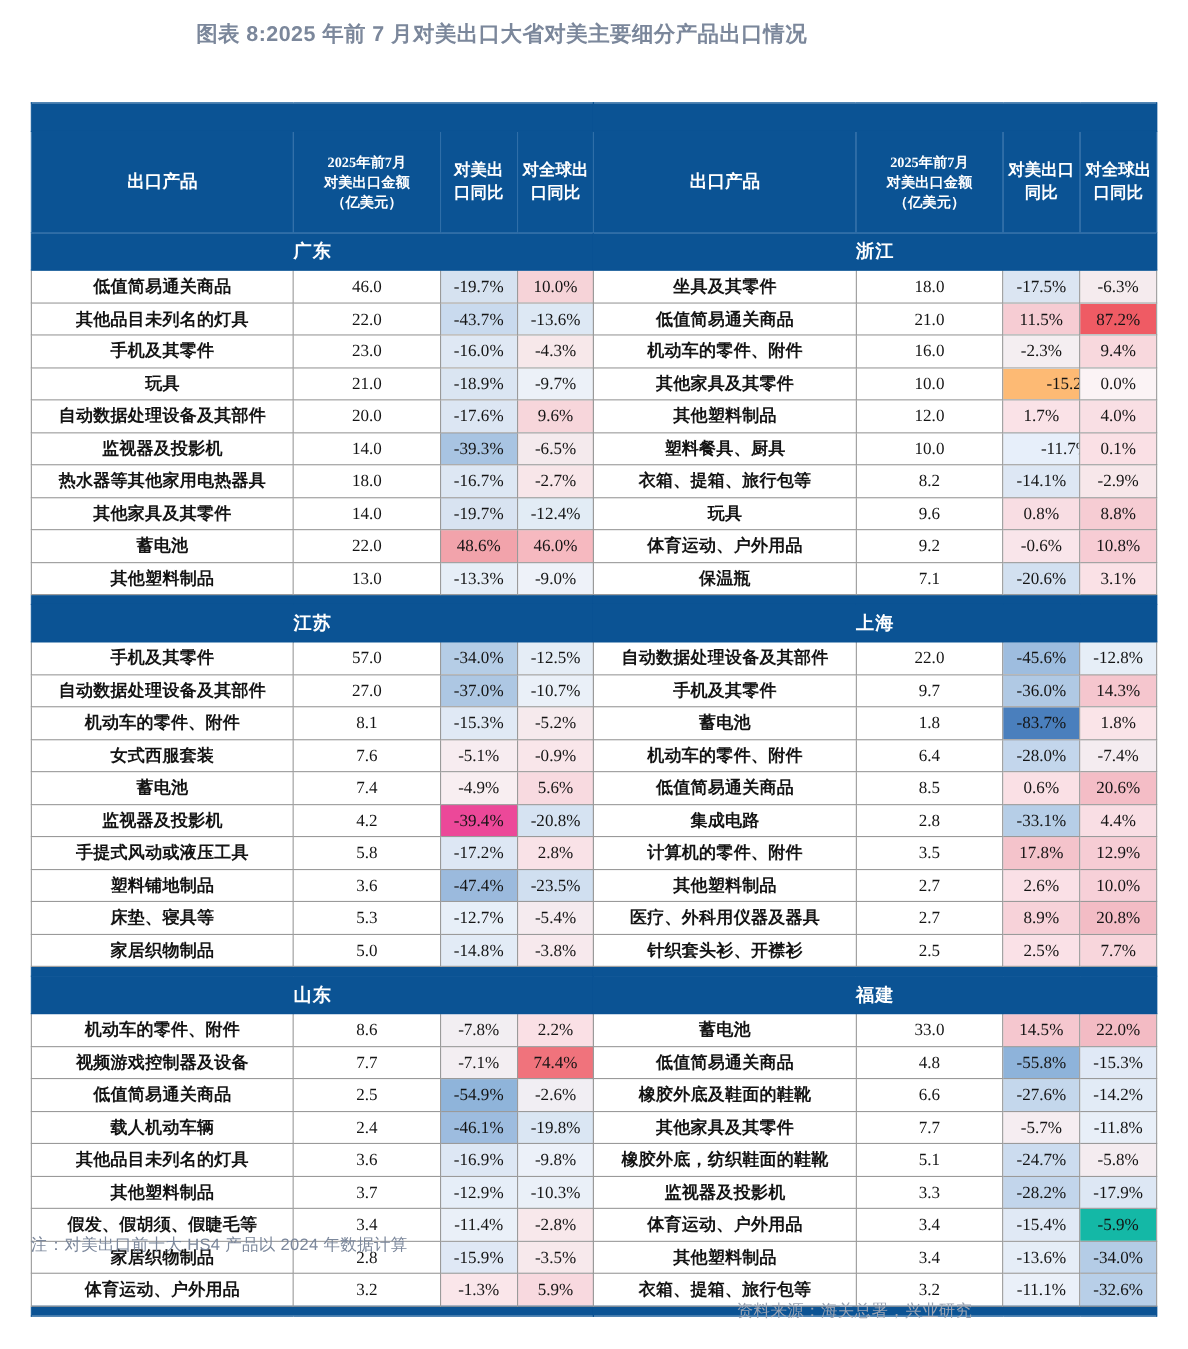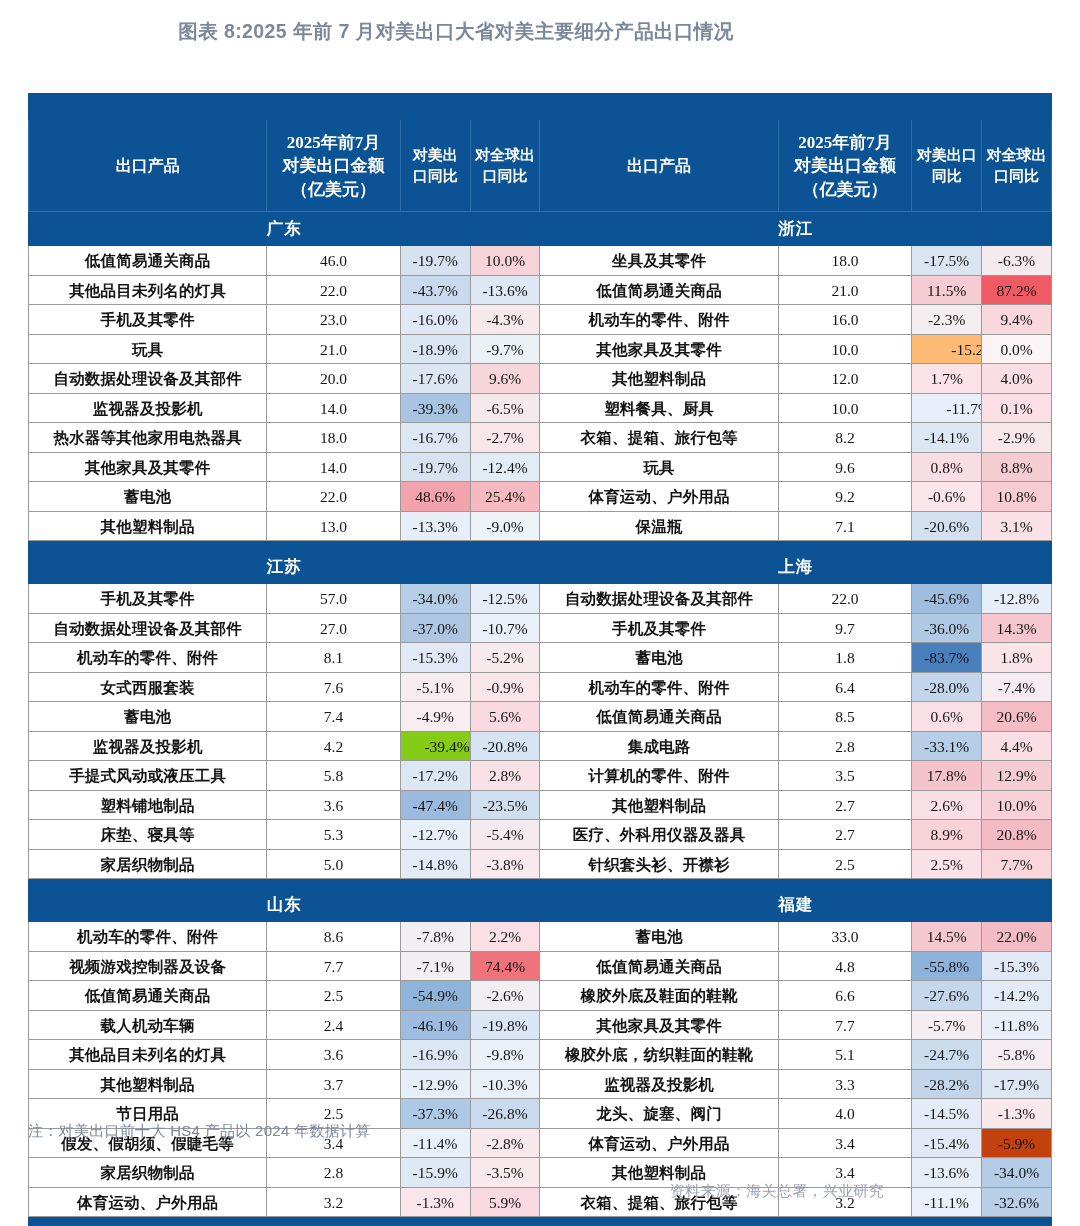--- a/index.html
+++ b/index.html
@@ -73,21 +73,21 @@
     border-color: #ffffff;
   }
 
   
   tr.hdr td {
     background: #0b5394;
     color: #ffffff;
     font-weight: bold;
     text-align: center;
     vertical-align: middle;
-    font-size: 17px;
+    font-size: 13px;
     line-height: 1.38;
     height: 92px;
     padding: 2px 1px;
     border-color: #2f6ea8;
   }
   tr.hdr td.prod { font-size: 16px; }
   tr.hdr td.narrow { font-size: 15px; }
 
   
   tr.prov td {
@@ -310,21 +310,21 @@
             <td class="gapcell"></td>
             <td class="prod">玩具</td>
             <td class="amt">9.6</td>
             <td class="pct" style="background: rgb(248, 221, 227);">0.8%</td>
             <td class="pct" style="background: rgb(246, 204, 211);">8.8%</td>
           </tr>
           <tr class="data">
             <td class="prod">蓄电池</td>
             <td class="amt">22.0</td>
             <td class="pct" style="background: rgb(242, 163, 171);">48.6%</td>
-            <td class="pct" style="background: rgb(246, 185, 192);">25.4%</td>
+            <td class="pct" style="background: rgb(246, 185, 192);">46.0%</td>
             <td class="gapcell"></td>
             <td class="prod">体育运动、户外用品</td>
             <td class="amt">9.2</td>
             <td class="pct" style="background: rgb(249, 229, 234);">-0.6%</td>
             <td class="pct" style="background: rgb(247, 204, 212);">10.8%</td>
           </tr>
           <tr class="data">
             <td class="prod">其他塑料制品</td>
             <td class="amt">13.0</td>
             <td class="pct" style="background: rgb(230, 238, 247);">-13.3%</td>
@@ -396,21 +396,21 @@
             <td class="pct" style="background: rgb(248, 218, 224);">5.6%</td>
             <td class="gapcell"></td>
             <td class="prod">低值简易通关商品</td>
             <td class="amt">8.5</td>
             <td class="pct" style="background: rgb(250, 224, 229);">0.6%</td>
             <td class="pct" style="background: rgb(244, 189, 198);">20.6%</td>
           </tr>
           <tr class="data">
             <td class="prod">监视器及投影机</td>
             <td class="amt">4.2</td>
-            <td class="pct" style="background: #84cc16; text-align: right;">-39.4%</td>
+            <td class="pct" style="background: #ec4899;">-39.4%</td>
             <td class="pct" style="background: rgb(214, 227, 242);">-20.8%</td>
             <td class="gapcell"></td>
             <td class="prod">集成电路</td>
             <td class="amt">2.8</td>
             <td class="pct" style="background: rgb(182, 206, 231);">-33.1%</td>
             <td class="pct" style="background: rgb(249, 222, 228);">4.4%</td>
           </tr>
           <tr class="data">
             <td class="prod">手提式风动或液压工具</td>
             <td class="amt">5.8</td>
@@ -525,40 +525,29 @@
             <td class="amt">3.7</td>
             <td class="pct" style="background: rgb(230, 238, 248);">-12.9%</td>
             <td class="pct" style="background: rgb(234, 240, 248);">-10.3%</td>
             <td class="gapcell"></td>
             <td class="prod">监视器及投影机</td>
             <td class="amt">3.3</td>
             <td class="pct" style="background: rgb(194, 213, 235);">-28.2%</td>
             <td class="pct" style="background: rgb(221, 231, 244);">-17.9%</td>
           </tr>
           <tr class="data">
-            <td class="prod">节日用品</td>
-            <td class="amt">2.5</td>
-            <td class="pct" style="background: rgb(172, 202, 229);">-37.3%</td>
-            <td class="pct" style="background: rgb(201, 218, 238);">-26.8%</td>
-            <td class="gapcell"></td>
-            <td class="prod">龙头、旋塞、阀门</td>
-            <td class="amt">4.0</td>
-            <td class="pct" style="background: rgb(227, 236, 246);">-14.5%</td>
-            <td class="pct" style="background: rgb(249, 232, 235);">-1.3%</td>
-          </tr>
-          <tr class="data">
             <td class="prod">假发、假胡须、假睫毛等</td>
             <td class="amt">3.4</td>
             <td class="pct" style="background: rgb(234, 240, 248);">-11.4%</td>
             <td class="pct" style="background: rgb(248, 232, 235);">-2.8%</td>
             <td class="gapcell"></td>
             <td class="prod">体育运动、户外用品</td>
             <td class="amt">3.4</td>
             <td class="pct" style="background: rgb(224, 233, 245);">-15.4%</td>
-            <td class="pct" style="background: #c2410c;">-5.9%</td>
+            <td class="pct" style="background: #14b8a6;">-5.9%</td>
           </tr>
           <tr class="data">
             <td class="prod">家居织物制品</td>
             <td class="amt">2.8</td>
             <td class="pct" style="background: rgb(223, 232, 245);">-15.9%</td>
             <td class="pct" style="background: rgb(247, 233, 236);">-3.5%</td>
             <td class="gapcell"></td>
             <td class="prod">其他塑料制品</td>
             <td class="amt">3.4</td>
             <td class="pct" style="background: rgb(229, 237, 247);">-13.6%</td>

